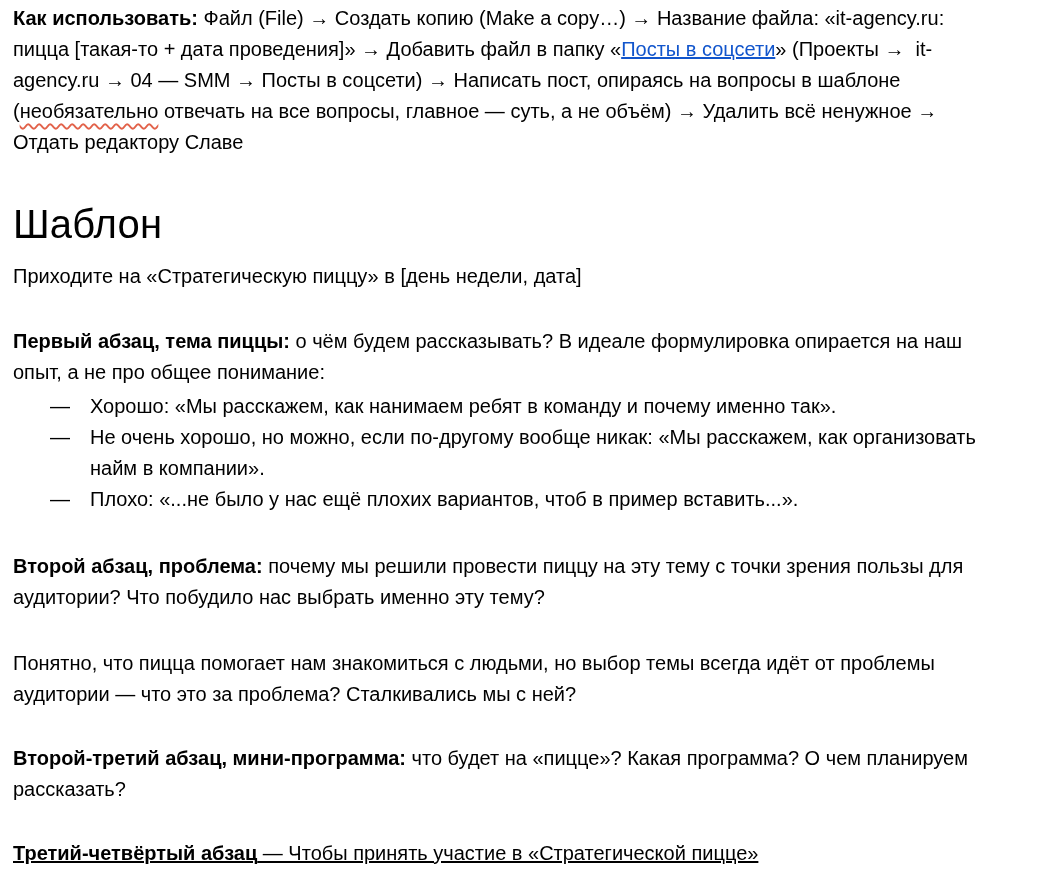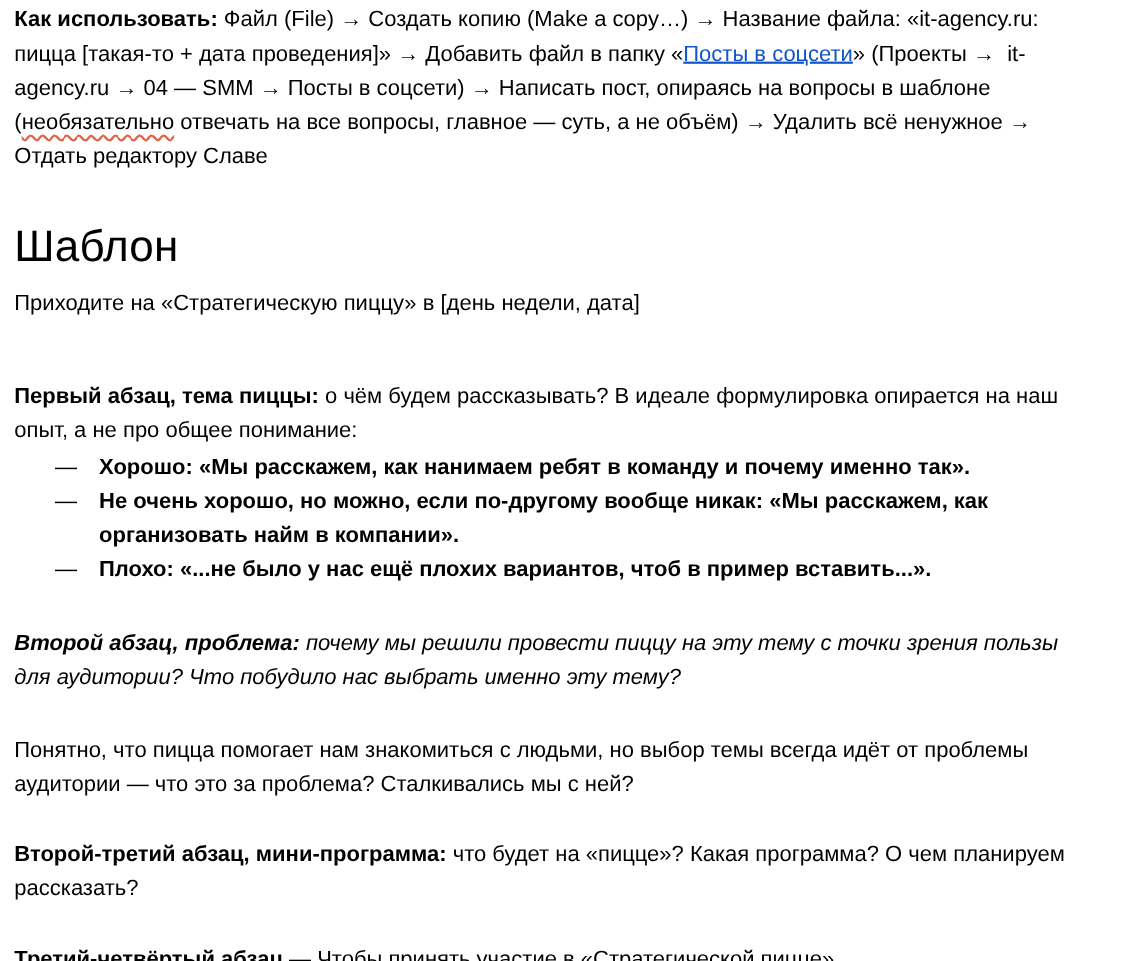--- a/index.html
+++ b/index.html
@@ -48,25 +48,25 @@
     text-decoration-thickness: 1.5px;
     text-underline-offset: 5px;
   }
   .list { margin: 3px 0 0 0; }
   .li { display: flex; }
   .li-marker {
     flex: none;
     width: 40px;
     margin-left: 37px;
   }
-  .li-text { flex: 1; font-weight: bold; }
+  .li-text { flex: 1; }
   
   [data-name="invite-line-paragraph"]        { margin-top: 15px; }
-  [data-name="first-paragraph-topic"]        { margin-top: 53px; }
-  [data-name="second-paragraph-problem"]     { margin-top: 36px; font-style: italic; }
+  [data-name="first-paragraph-topic"]        { margin-top: 34px; }
+  [data-name="second-paragraph-problem"]     { margin-top: 36px; }
   [data-name="problem-clarification-paragraph"] { margin-top: 35px; }
   [data-name="mini-program-paragraph"]       { margin-top: 33px; }
   [data-name="third-fourth-paragraph"]       { margin-top: 33px; text-decoration: underline; }
 </style>
 </head>
 <body>
 
 <div class="doc" data-name="document-body"><p class="para" data-name="how-to-use-paragraph"><span data-name="bold-text-run" class="bold">Как использовать:</span><span data-name="text-run"> Файл (File) → Создать копию (Make a copy…) → Название файла: «it-agency.ru: пицца [такая-то + дата проведения]» → Добавить файл в папку «</span><a class="link" href="#" data-name="posts-socseti-link">Посты в соцсети</a><span data-name="text-run">» (Проекты →  it-agency.ru → 04 — SMM → Посты в соцсети) → Написать пост, опираясь на вопросы в шаблоне (</span><span data-name="spellcheck-word" class="spell">необязательно</span><span data-name="text-run"> отвечать на все вопросы, главное — суть, а не объём) → Удалить всё ненужное → Отдать редактору Славе</span></p><h1 class="h1" data-name="template-heading"><span data-name="text-run">Шаблон</span></h1><p class="para" data-name="invite-line-paragraph"><span data-name="text-run">Приходите на «Стратегическую пиццу» в [день недели, дата]</span></p><p class="para" data-name="first-paragraph-topic"><span data-name="bold-text-run" class="bold">Первый абзац, тема пиццы:</span><span data-name="text-run"> о чём будем рассказывать? В идеале формулировка опирается на наш опыт, а не про общее понимание:</span></p><div class="list" data-name="topic-examples-list"><div class="li" data-name="list-item"><span class="li-marker" data-name="list-dash-marker">—</span><div class="li-text" data-name="list-item-text"><span data-name="text-run">Хорошо: «Мы расскажем, как нанимаем ребят в команду и почему именно так».</span></div></div><div class="li" data-name="list-item"><span class="li-marker" data-name="list-dash-marker">—</span><div class="li-text" data-name="list-item-text"><span data-name="text-run">Не очень хорошо, но можно, если по-другому вообще никак: «Мы расскажем, как организовать найм в компании».</span></div></div><div class="li" data-name="list-item"><span class="li-marker" data-name="list-dash-marker">—</span><div class="li-text" data-name="list-item-text"><span data-name="text-run">Плохо: «...не было у нас ещё плохих вариантов, чтоб в пример вставить...».</span></div></div></div><p class="para" data-name="second-paragraph-problem"><span data-name="bold-text-run" class="bold">Второй абзац, проблема:</span><span data-name="text-run"> почему мы решили провести пиццу на эту тему с точки зрения пользы для аудитории? Что побудило нас выбрать именно эту тему?</span></p><p class="para" data-name="problem-clarification-paragraph"><span data-name="text-run">Понятно, что пицца помогает нам знакомиться с людьми, но выбор темы всегда идёт от проблемы аудитории — что это за проблема? Сталкивались мы с ней?</span></p><p class="para" data-name="mini-program-paragraph"><span data-name="bold-text-run" class="bold">Второй-третий абзац, мини-программа:</span><span data-name="text-run"> что будет на «пицце»? Какая программа? О чем планируем рассказать?</span></p><p class="para" data-name="third-fourth-paragraph"><span data-name="bold-text-run" class="bold">Третий-четвёртый абзац</span><span data-name="text-run"> — Чтобы принять участие в «Стратегической пицце»</span></p></div>
 
 </body></html>

